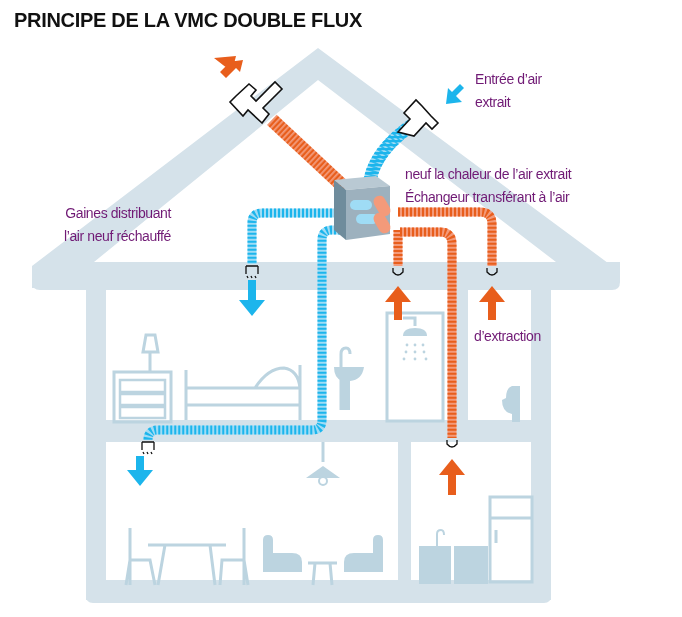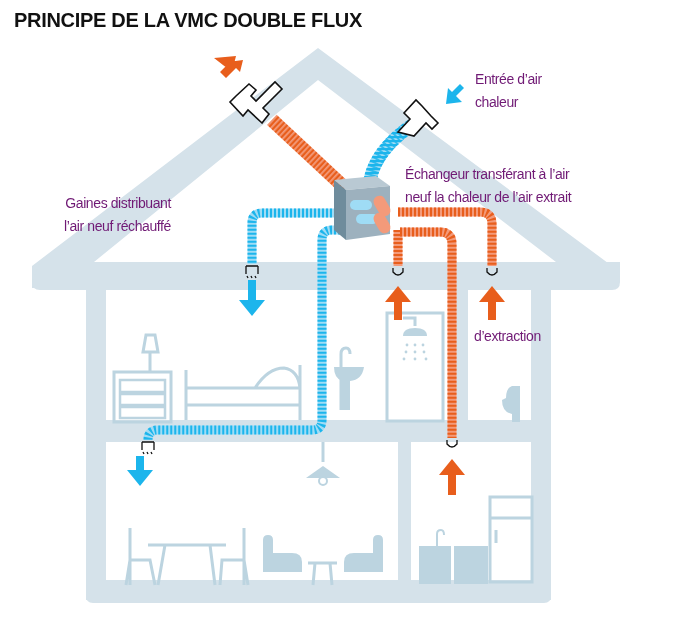--- a/index.html
+++ b/index.html
@@ -160,25 +160,25 @@
     <path d="M248 280 L256 280 L256 300 L265 300 L252 316 L239 300 L248 300 Z" fill="#1cb5ec"></path>
     <path d="M136 456 L144 456 L144 470 L153 470 L140 486 L127 470 L136 470 Z" fill="#1cb5ec"></path>
     <path d="M394 320 L402 320 L402 302 L411 302 L398 286 L385 302 L394 302 Z" fill="#e85e1c"></path>
     <path d="M488 320 L496 320 L496 302 L505 302 L492 286 L479 302 L488 302 Z" fill="#e85e1c"></path>
     <path d="M448 495 L456 495 L456 475 L465 475 L452 459 L439 475 L448 475 Z" fill="#e85e1c"></path>
   </g>
 </svg>
 
 <div class="label" style="left:475px; top:68px;">
   <div>Entrée d’air</div>
-  <div>chaleur</div>
+  <div>extrait</div>
 </div>
 <div class="label" style="left:405px; top:163px;">
+  <div>neuf la chaleur de l’air extrait</div>
   <div>Échangeur transférant à l’air</div>
-  <div>neuf la chaleur de l’air extrait</div>
 </div>
-<div class="label" style="left:64px; top:192px; text-align:right;">
+<div class="label" style="left:64px; top:202px; text-align:right;">
   <div>Gaines distribuant</div>
   <div>l’air neuf réchauffé</div>
 </div>
 <div class="label" style="left:474px; top:325px;">
   <div>d’extraction</div>
 </div>
 
 </body></html>

